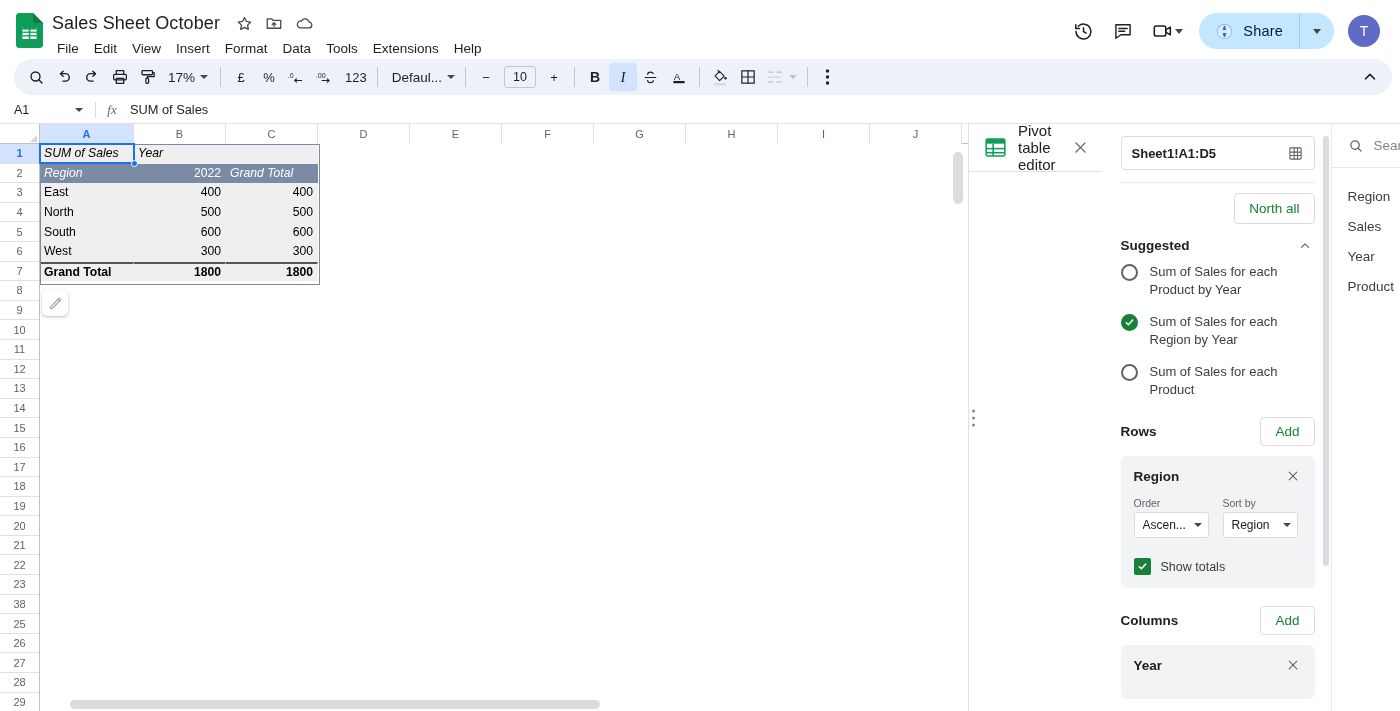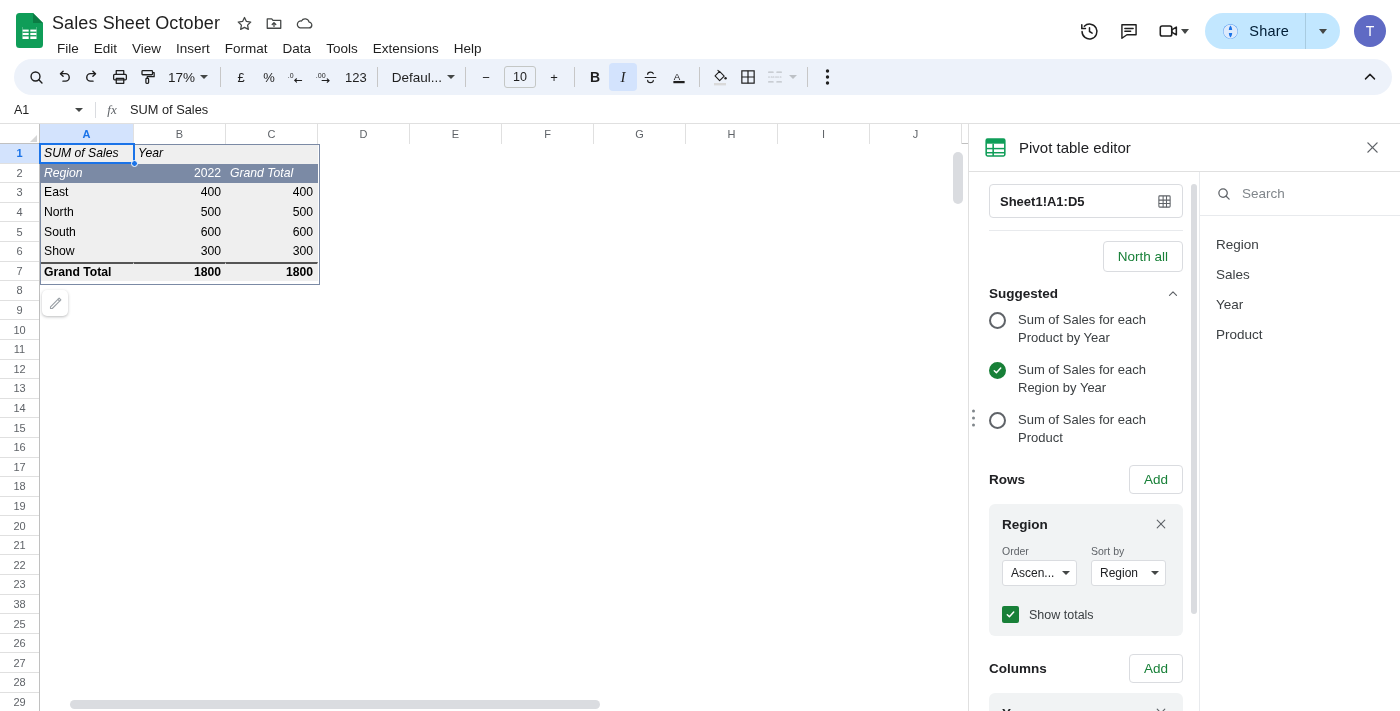--- a/index.html
+++ b/index.html
@@ -9,21 +9,21 @@
     background: #ffffff;
     overflow: hidden;
     -webkit-font-smoothing: antialiased;
   }
   .app { position: relative; width: 1400px; height: 711px; display: flex; flex-direction: column; }
 
   
   .header {
     height: 58px; flex: 0 0 58px;
     display: flex; align-items: flex-start;
-    padding: 8px 14px 0 12px;
+    padding: 8px 20px 0 12px;
     background: #ffffff;
   }
   .doc-logo {
     width: 34px; height: 40px;
     display: flex; align-items: center; justify-content: center;
     margin-right: 4px; margin-top: 2px;
   }
   .doc-logo svg { display: block; }
   .title-block { display: flex; flex-direction: column; padding-top: 2px; }
   .title-row { display: flex; align-items: center; gap: 10px; height: 26px; }
@@ -184,21 +184,21 @@
     position: absolute; left: 40px; bottom: 2px; height: 10px; width: 920px; z-index: 8;
   }
   .h-thumb {
     position: absolute; left: 30px; top: 1px; height: 9px; width: 530px;
     background: #dadce0; border-radius: 5px; cursor: pointer;
   }
 
   
   .panel {
     flex: 1 1 auto; background: #fff; border-left: 1px solid #e0e0e0;
-    display: flex; flex-direction: column; min-width: 0; position: relative;
+    display: flex; flex-direction: row; min-width: 0; position: relative;
   }
   .panel-head {
     height: 48px; flex: 0 0 48px; display: flex; align-items: center;
     padding: 0 12px 0 16px; border-bottom: 1px solid #e0e0e0;
   }
   .panel-head-icon { width: 22px; margin-right: 12px; display:flex; align-items:center;}
   .panel-title { font-size: 15px; color: #202124; flex: 1 1 auto; }
   .panel-close {
     width: 32px; height: 32px; border-radius: 50%; display:flex;align-items:center;justify-content:center;
     color: #5f6368; cursor: pointer;
@@ -630,21 +630,21 @@
                 <div class="cell pv-body num" style="width: 92px;">600</div>
                 <div class="cell" style="width: 92px;"></div>
                 <div class="cell" style="width: 92px;"></div>
                 <div class="cell" style="width: 92px;"></div>
                 <div class="cell" style="width: 92px;"></div>
                 <div class="cell" style="width: 92px;"></div>
                 <div class="cell" style="width: 92px;"></div>
                 <div class="cell" style="width: 92px;"></div>
               </div>
               <div class="cell-row">
-                <div class="cell pv-body" style="width: 94px;">Show</div>
+                <div class="cell pv-body" style="width: 94px;">West</div>
                 <div class="cell pv-body num" style="width: 92px;">300</div>
                 <div class="cell pv-body num" style="width: 92px;">300</div>
                 <div class="cell" style="width: 92px;"></div>
                 <div class="cell" style="width: 92px;"></div>
                 <div class="cell" style="width: 92px;"></div>
                 <div class="cell" style="width: 92px;"></div>
                 <div class="cell" style="width: 92px;"></div>
                 <div class="cell" style="width: 92px;"></div>
                 <div class="cell" style="width: 92px;"></div>
               </div>

